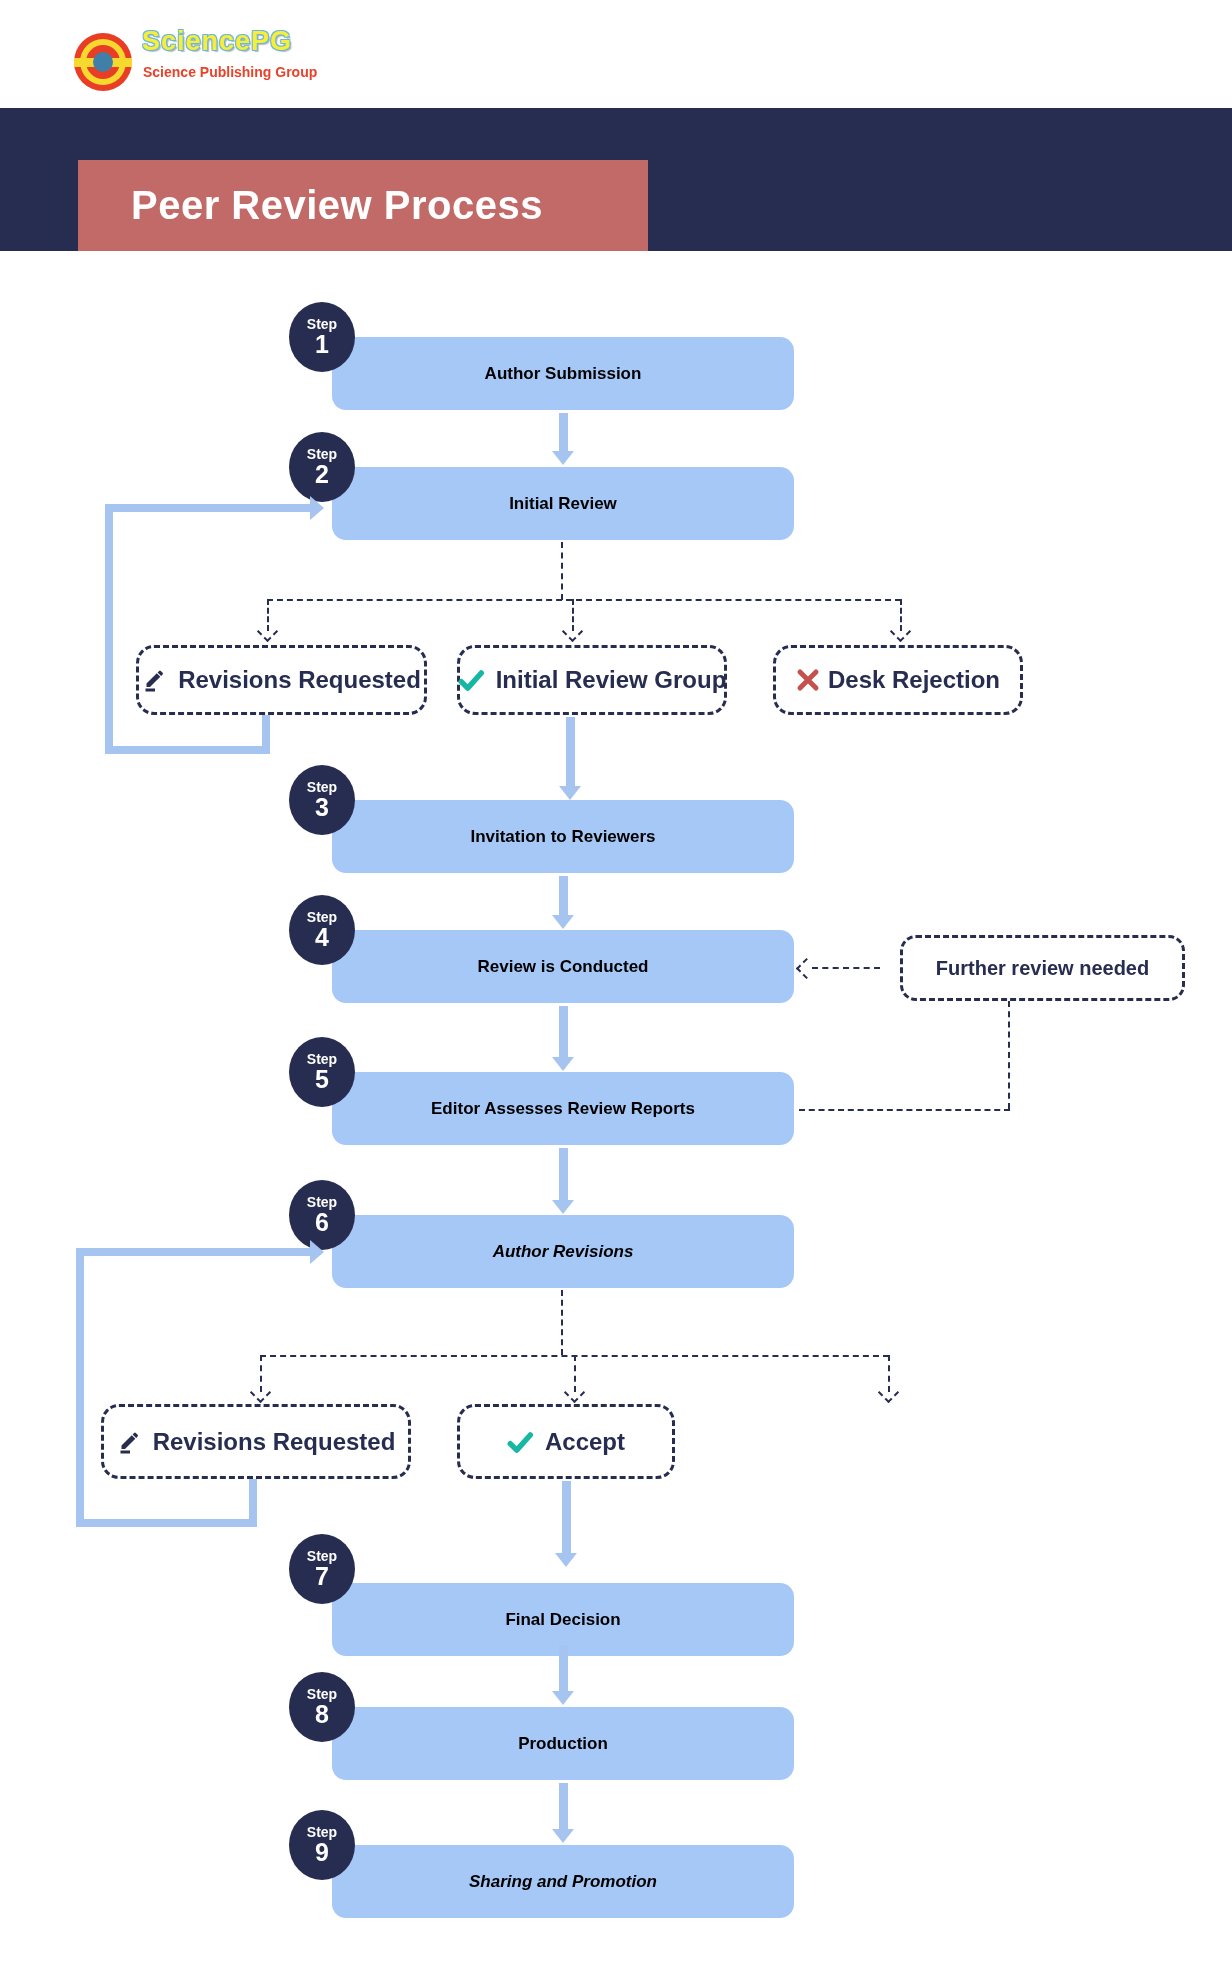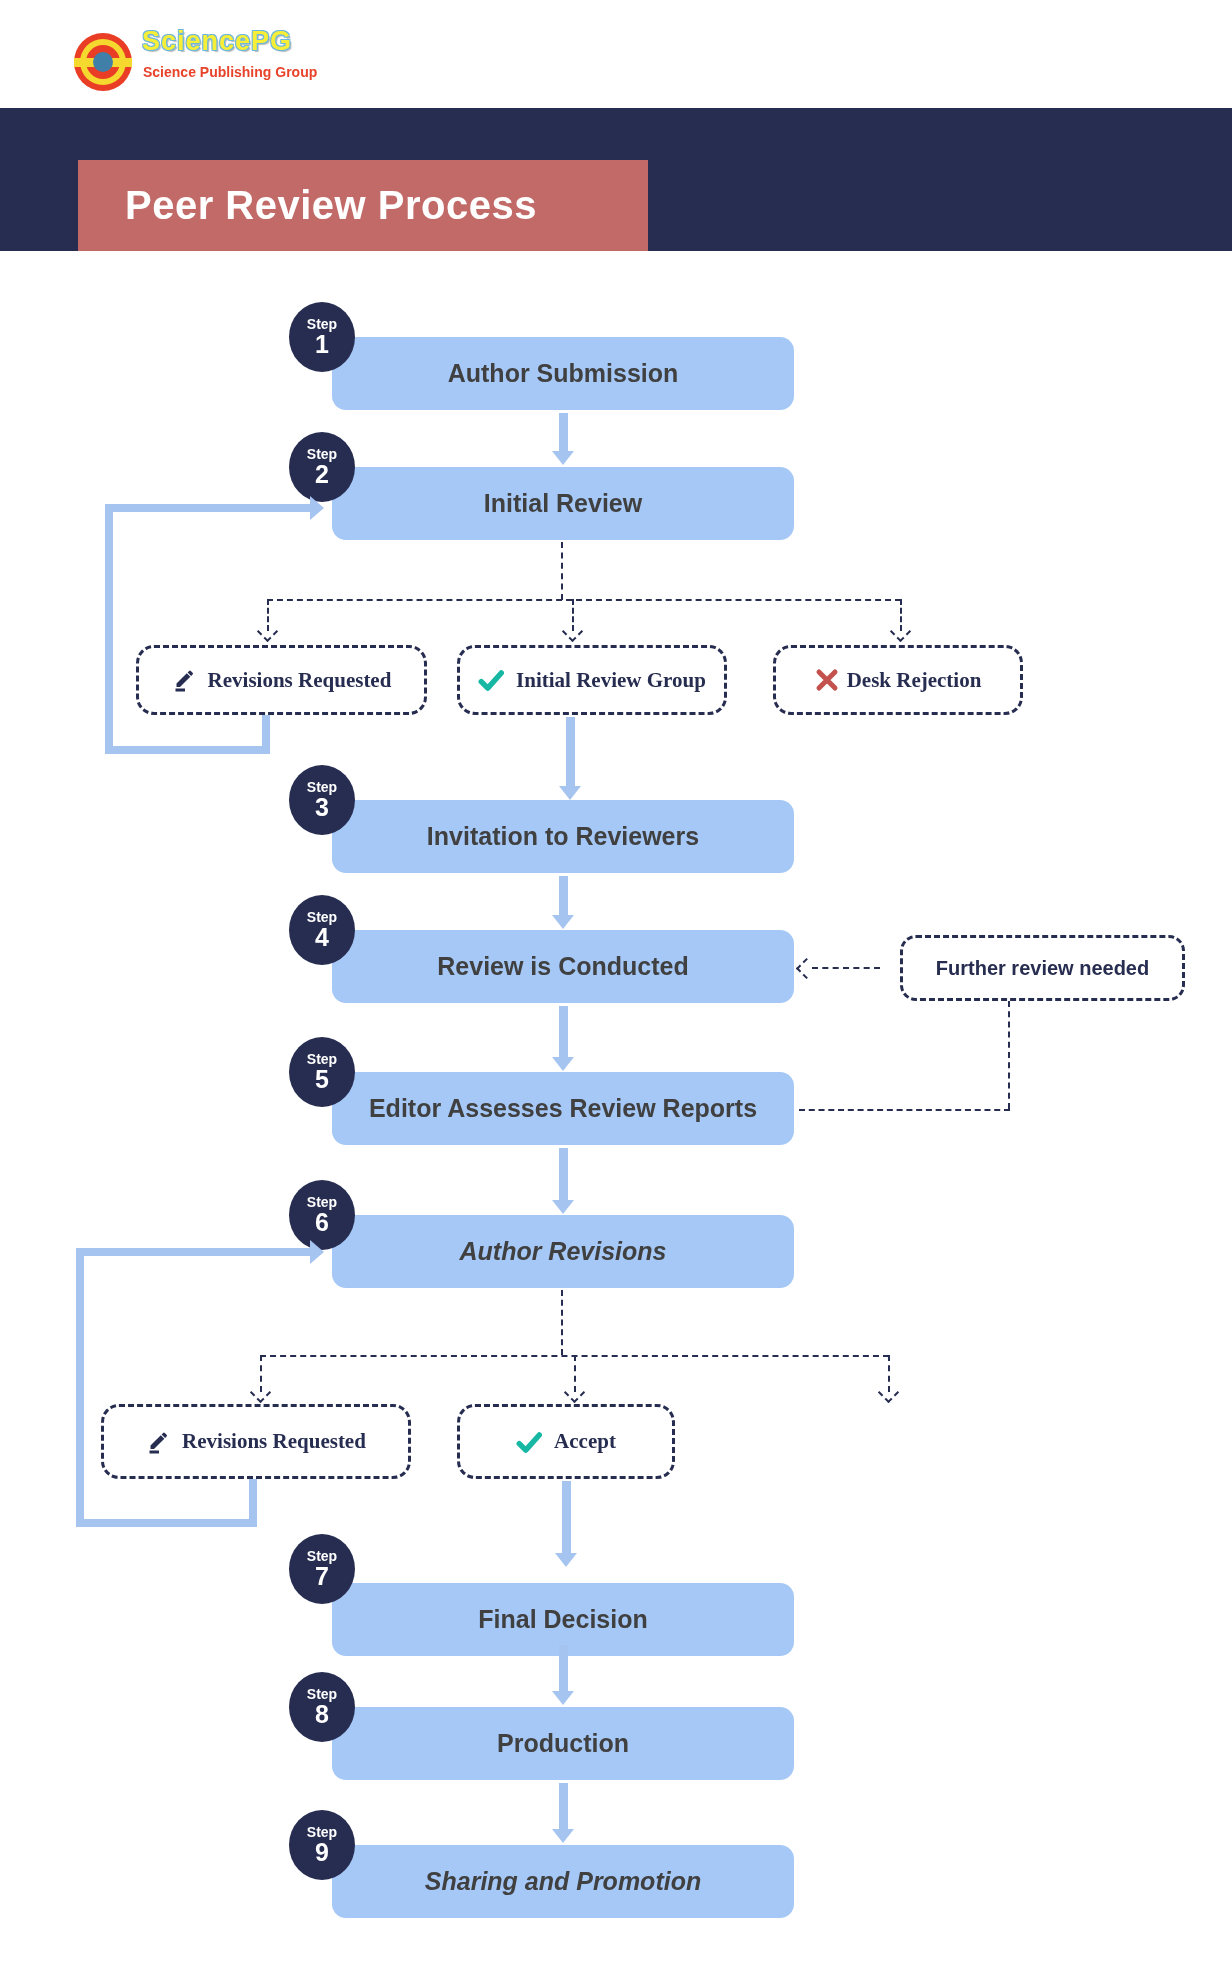--- a/index.html
+++ b/index.html
@@ -4,45 +4,45 @@
 <style>
   html,body{margin:0;padding:0;background:#ffffff;}
   .page{position:relative;width:1232px;height:1986px;background:#ffffff;overflow:hidden;
         font-family:"Liberation Sans",sans-serif;}
   .abs{position:absolute;}
 
   
   .navy-band{left:0;top:108px;width:1232px;height:143px;background:#272d50;}
   .title-box{left:78px;top:160px;width:570px;height:91px;background:#c16a67;
              display:flex;align-items:center;padding-left:38px;box-sizing:border-box;}
-  .title-box h1{margin:9px;font-size:40px;font-weight:bold;color:#ffffff;letter-spacing:.5px;}
+  .title-box h1{margin:15px;font-size:40px;font-weight:bold;color:#ffffff;letter-spacing:.5px;}
   .logo-mark{left:74px;top:33px;width:58px;height:58px;}
   .ring{position:absolute;border-radius:50%;}
   .r1{left:0;top:0;width:58px;height:58px;background:#e93d25;}
   .r2{left:6px;top:6px;width:46px;height:46px;background:#f5d92e;}
   .r3{left:12px;top:12px;width:34px;height:34px;background:#e93d25;}
   .stripe{position:absolute;left:0;top:25px;width:58px;height:9px;background:#f5d92e;}
   .r4{left:19px;top:19px;width:20px;height:20px;background:#3f7fa8;}
   .brand{left:142px;top:26px;font-size:27px;font-weight:bold;color:#f7ee38;letter-spacing:1px;
          text-shadow:-1px -1px 0 #6cb7dc,1px -1px 0 #6cb7dc,-1px 1px 0 #6cb7dc,1px 1px 0 #6cb7dc,2px 2px 1px rgba(60,60,60,.35);}
   .tagline{left:143px;top:64px;font-size:14px;font-weight:bold;color:#e8432a;}
 
   
   .flow-box{left:332px;width:462px;height:73px;background:#a5c8f7;border-radius:14px;
             display:flex;align-items:center;justify-content:center;}
-  .flow-box span{font-size:25px;font-weight:bold;color:#404040;}
+  .flow-box span{font-size:17px;font-weight:bold;color:#000000;}
   .step-circle{width:66px;height:70px;border-radius:50%;background:#272d50;color:#ffffff;
                display:flex;flex-direction:column;align-items:center;justify-content:center;line-height:1.05;}
   .step-circle .sb{font-size:14px;font-weight:bold;}
   .step-circle .sn{font-size:25px;font-weight:bold;}
 
   
   .decision-box{border:3px dashed #272d50;border-radius:18px;background:#ffffff;
                 display:flex;align-items:center;justify-content:center;gap:12px;box-sizing:border-box;}
-  .decision-box span{font-size:21px;font-weight:bold;color:#272d50;white-space:nowrap;font-family:Liberation Serif, serif;}
+  .decision-box span{font-size:24px;font-weight:bold;color:#272d50;white-space:nowrap;}
   .note-box{border:3px dashed #272d50;border-radius:16px;background:#ffffff;
             display:flex;align-items:center;justify-content:center;box-sizing:border-box;}
   .note-box span{font-size:20px;font-weight:bold;color:#272d50;}
 
   
   .vshaft{width:9px;background:#a6c4f0;}
   .ahead-down{width:0;height:0;border-left:11px solid transparent;border-right:11px solid transparent;
               border-top:14px solid #a6c4f0;}
   .ahead-right{width:0;height:0;border-top:12px solid transparent;border-bottom:12px solid transparent;
                border-left:14px solid #a6c4f0;}

